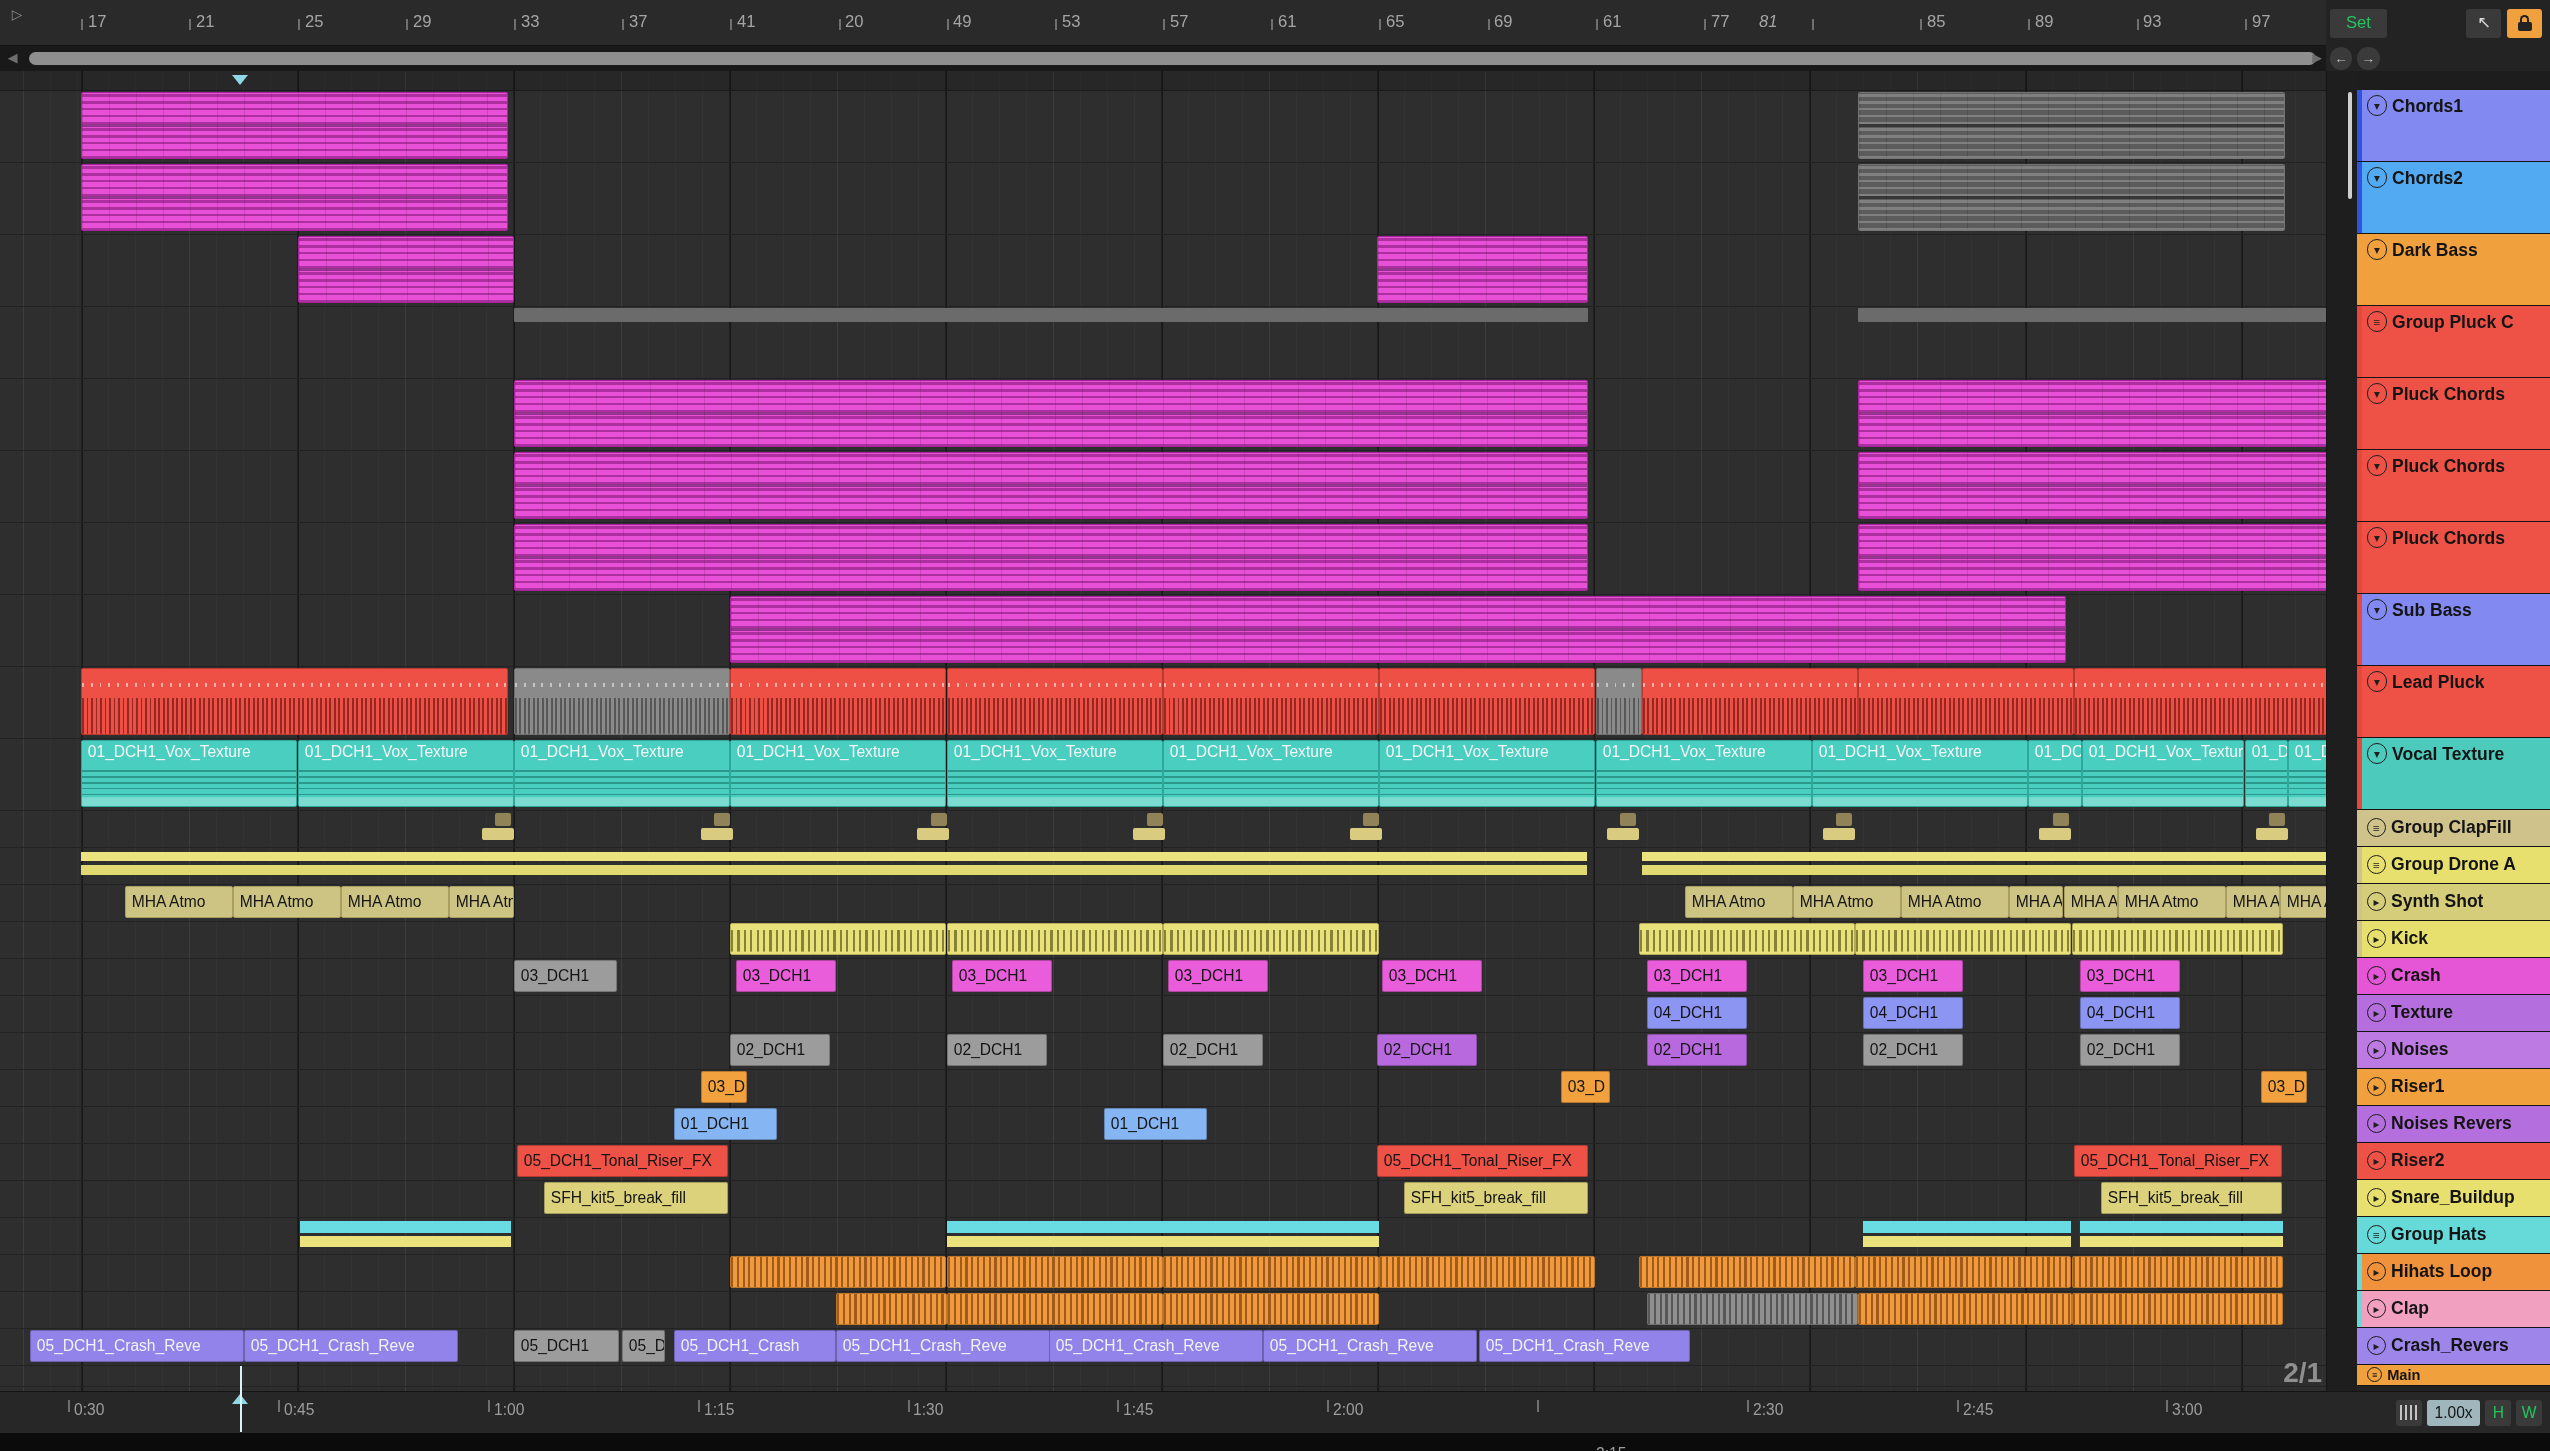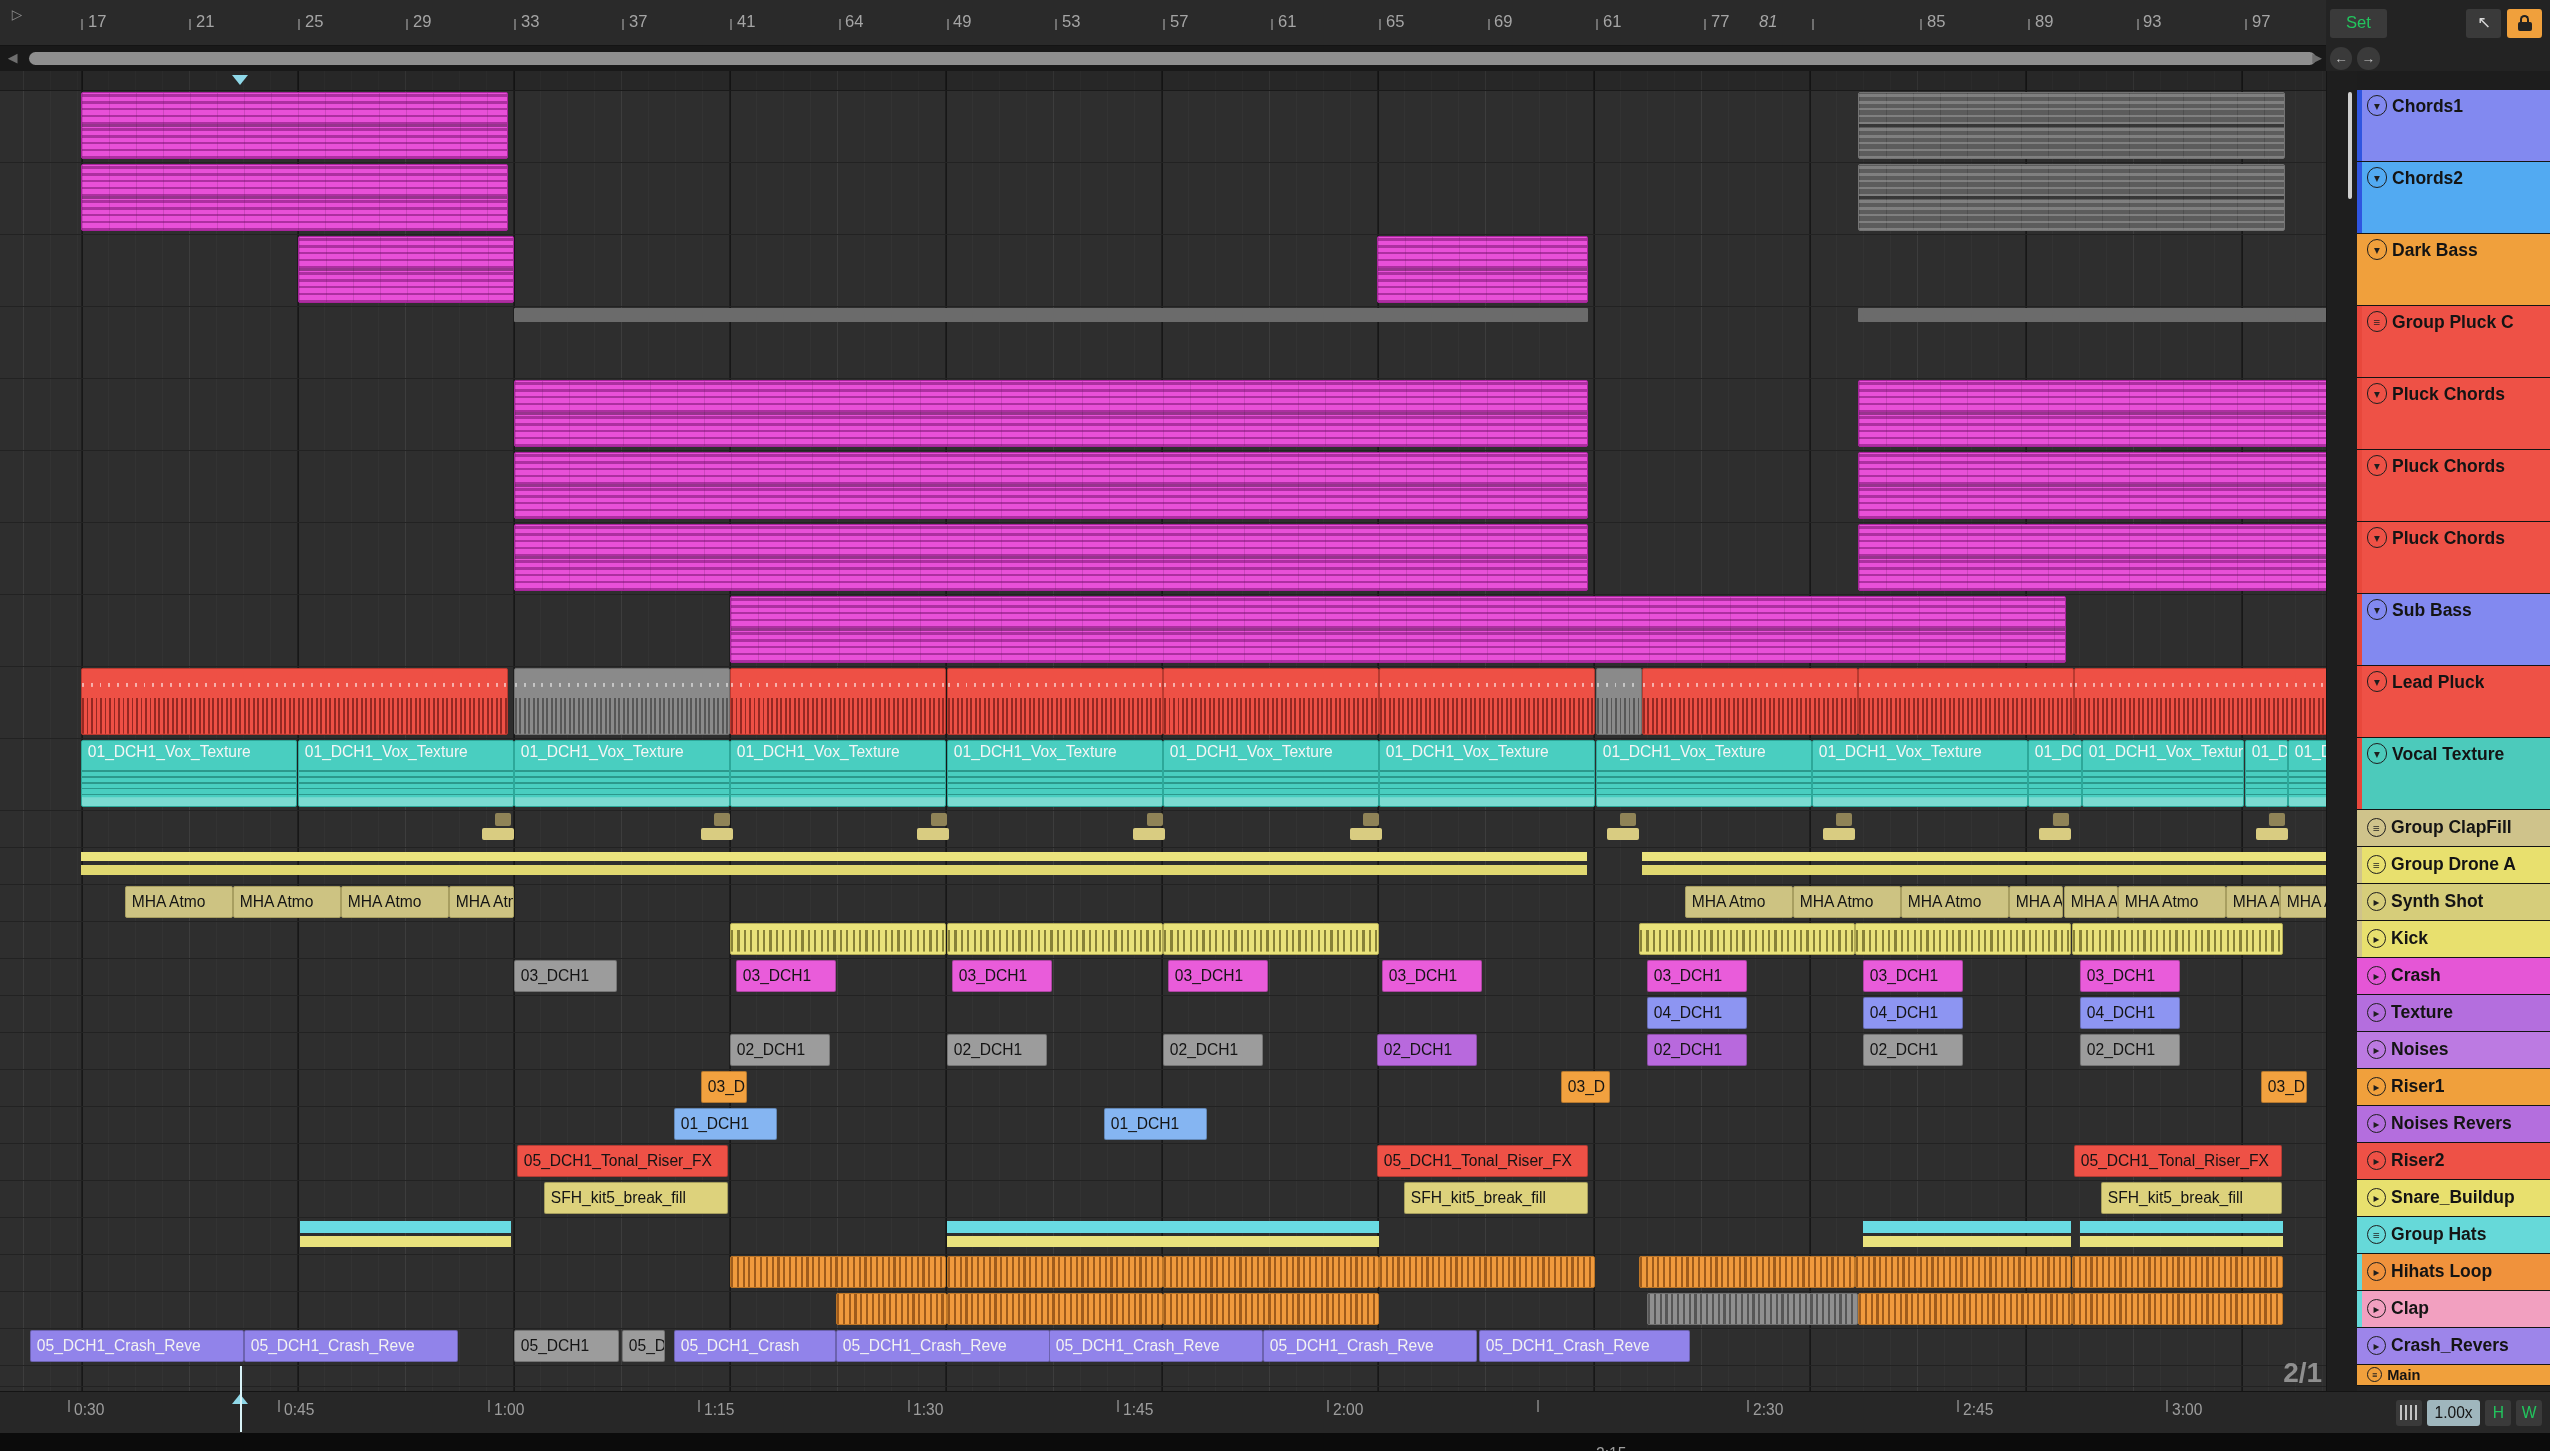--- a/index.html
+++ b/index.html
@@ -164,21 +164,21 @@
         <div class="bar-num" style="left: 305px;">25</div>
         <div class="bar-tick" style="left: 406px;"></div>
         <div class="bar-num" style="left: 413px;">29</div>
         <div class="bar-tick" style="left: 514px;"></div>
         <div class="bar-num" style="left: 521px;">33</div>
         <div class="bar-tick" style="left: 622px;"></div>
         <div class="bar-num" style="left: 629px;">37</div>
         <div class="bar-tick" style="left: 730px;"></div>
         <div class="bar-num" style="left: 737px;">41</div>
         <div class="bar-tick" style="left: 839px;"></div>
-        <div class="bar-num" style="left: 845px;">64</div>
+        <div class="bar-num" style="left: 845px;">20</div>
         <div class="bar-tick" style="left: 947px;"></div>
         <div class="bar-num" style="left: 953px;">49</div>
         <div class="bar-tick" style="left: 1055px;"></div>
         <div class="bar-num" style="left: 1062px;">53</div>
         <div class="bar-tick" style="left: 1163px;"></div>
         <div class="bar-num" style="left: 1170px;">57</div>
         <div class="bar-tick" style="left: 1271px;"></div>
         <div class="bar-num" style="left: 1278px;">61</div>
         <div class="bar-tick" style="left: 1379px;"></div>
         <div class="bar-num" style="left: 1386px;">65</div>

